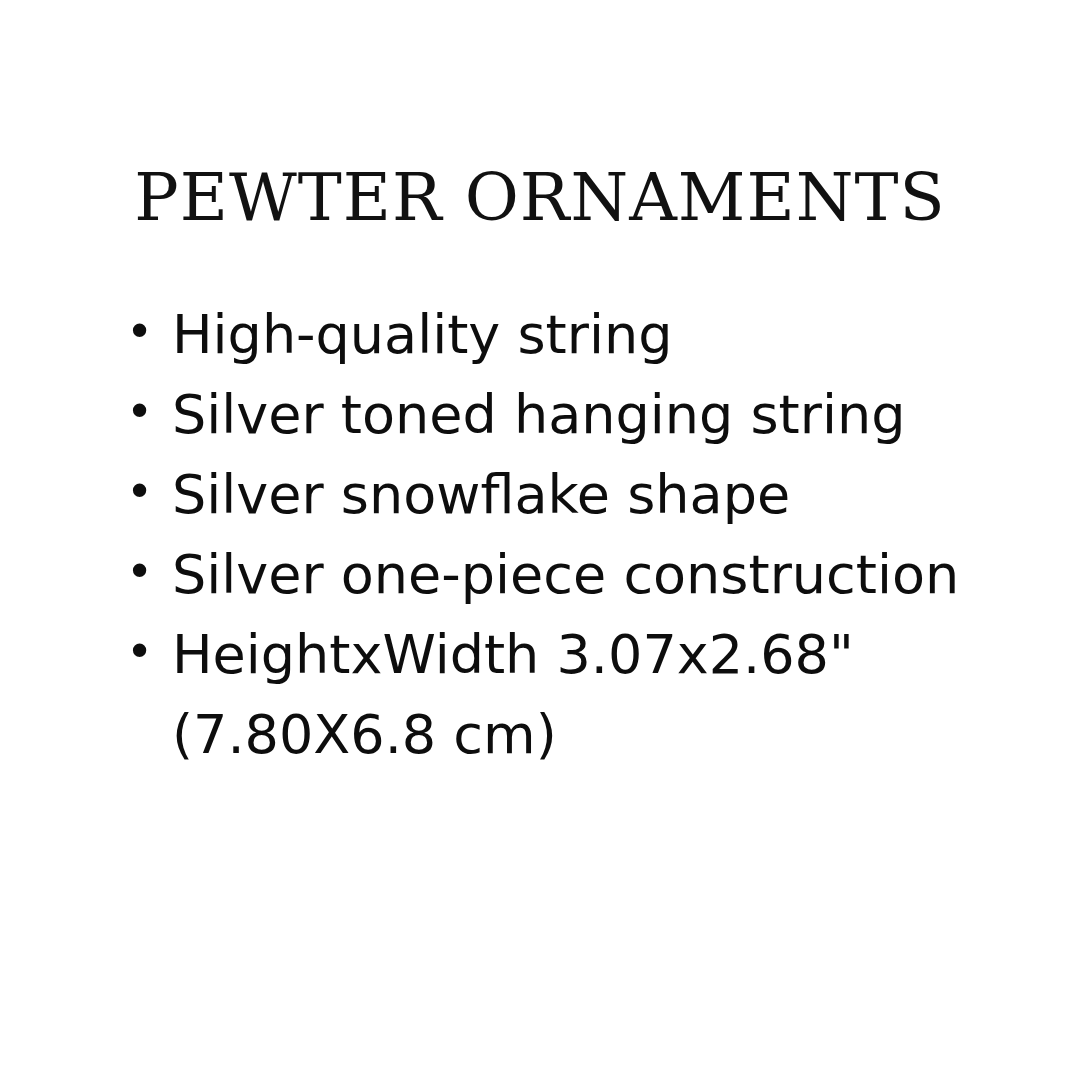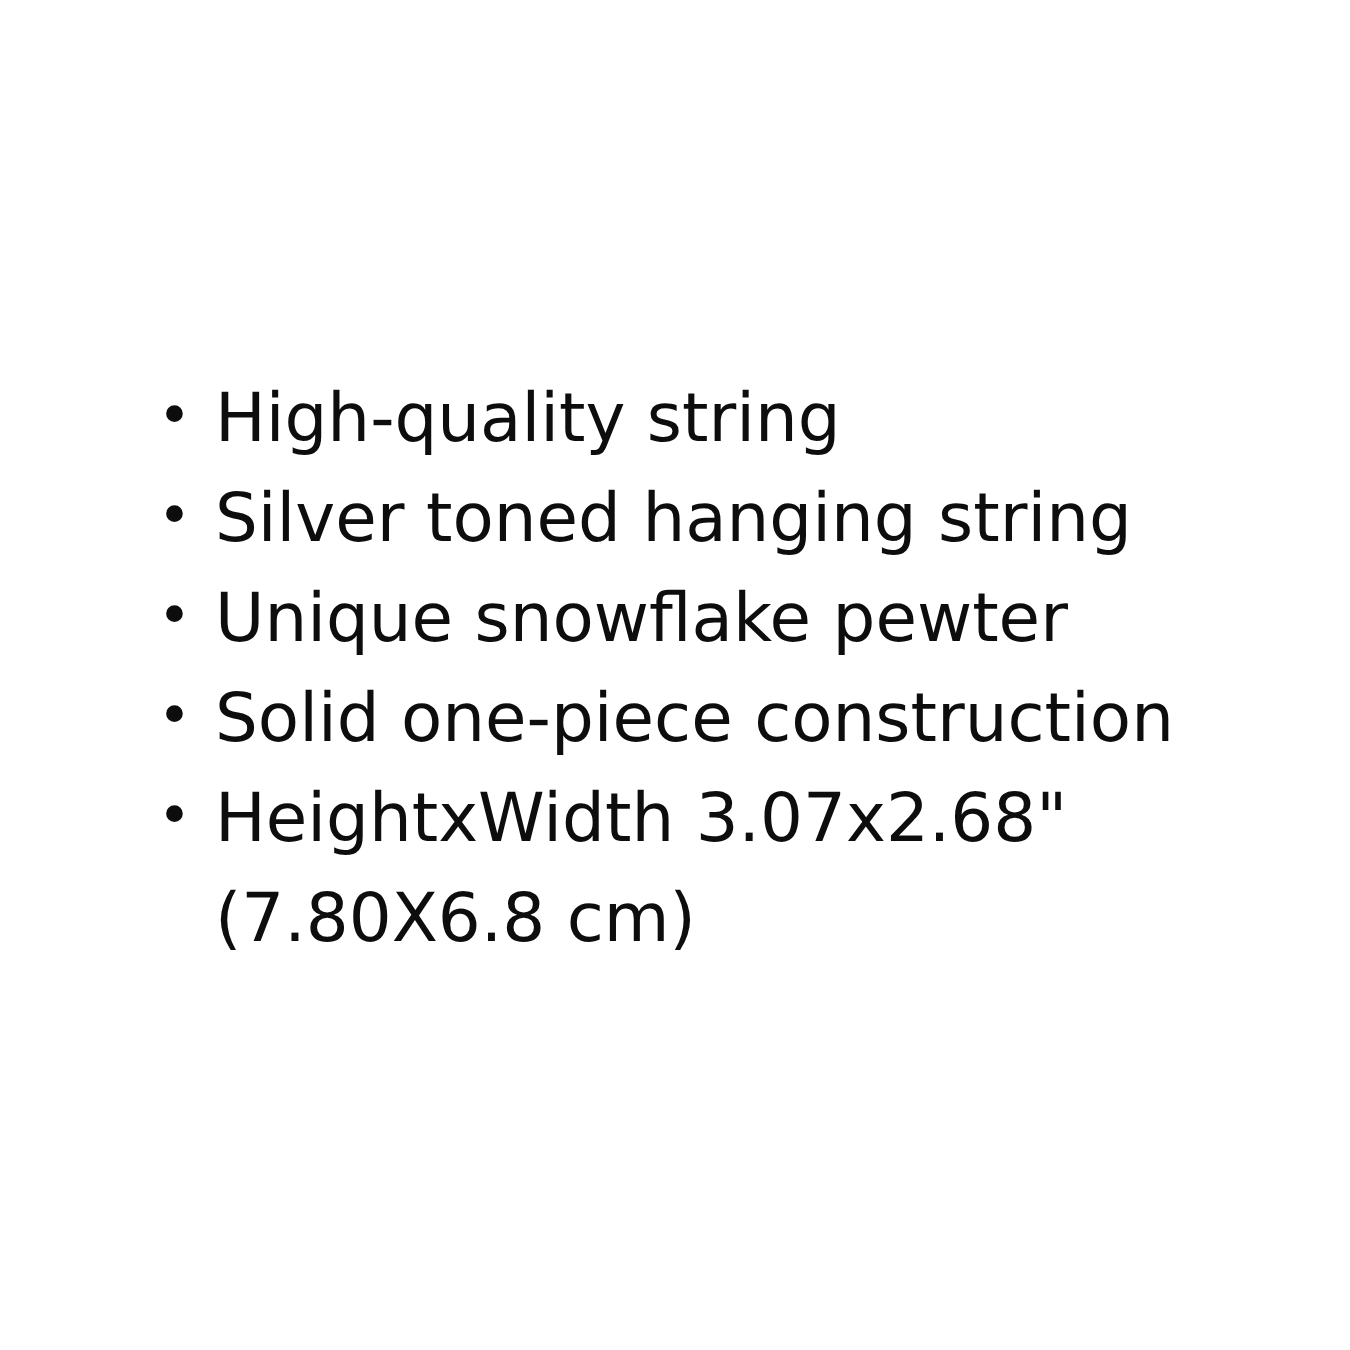--- a/index.html
+++ b/index.html
@@ -63,41 +63,42 @@
   .feature-text {
     flex: 1 1 auto;
     display: block;
   }
 </style>
 </head>
 <body>
 
 <div class="slide">
 
+  <h1 class="title">PEWTER ORNAMENTS</h1>
 
   <ul class="feature-list">
 
     <li class="feature-item">
       <span class="bullet">•</span>
       <span class="feature-text">High-quality string</span>
     </li>
 
     <li class="feature-item">
       <span class="bullet">•</span>
       <span class="feature-text">Silver toned hanging string</span>
     </li>
 
     <li class="feature-item">
       <span class="bullet">•</span>
-      <span class="feature-text">Unique snowflake pewter</span>
+      <span class="feature-text">Silver snowflake shape</span>
     </li>
 
     <li class="feature-item">
       <span class="bullet">•</span>
-      <span class="feature-text">Solid one-piece construction</span>
+      <span class="feature-text">Silver one-piece construction</span>
     </li>
 
     <li class="feature-item">
       <span class="bullet">•</span>
       <span class="feature-text">HeightxWidth 3.07x2.68" (7.80X6.8 cm)</span>
     </li>
 
   </ul>
 
 </div>

